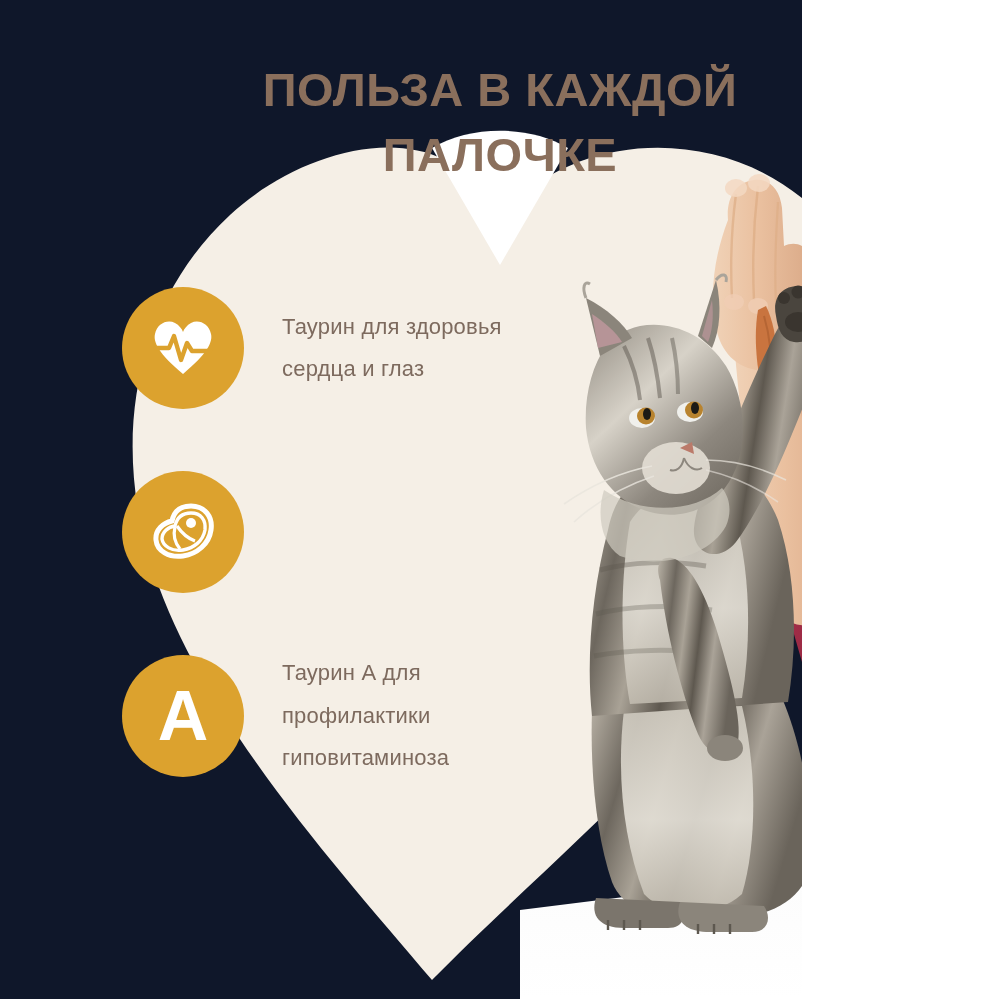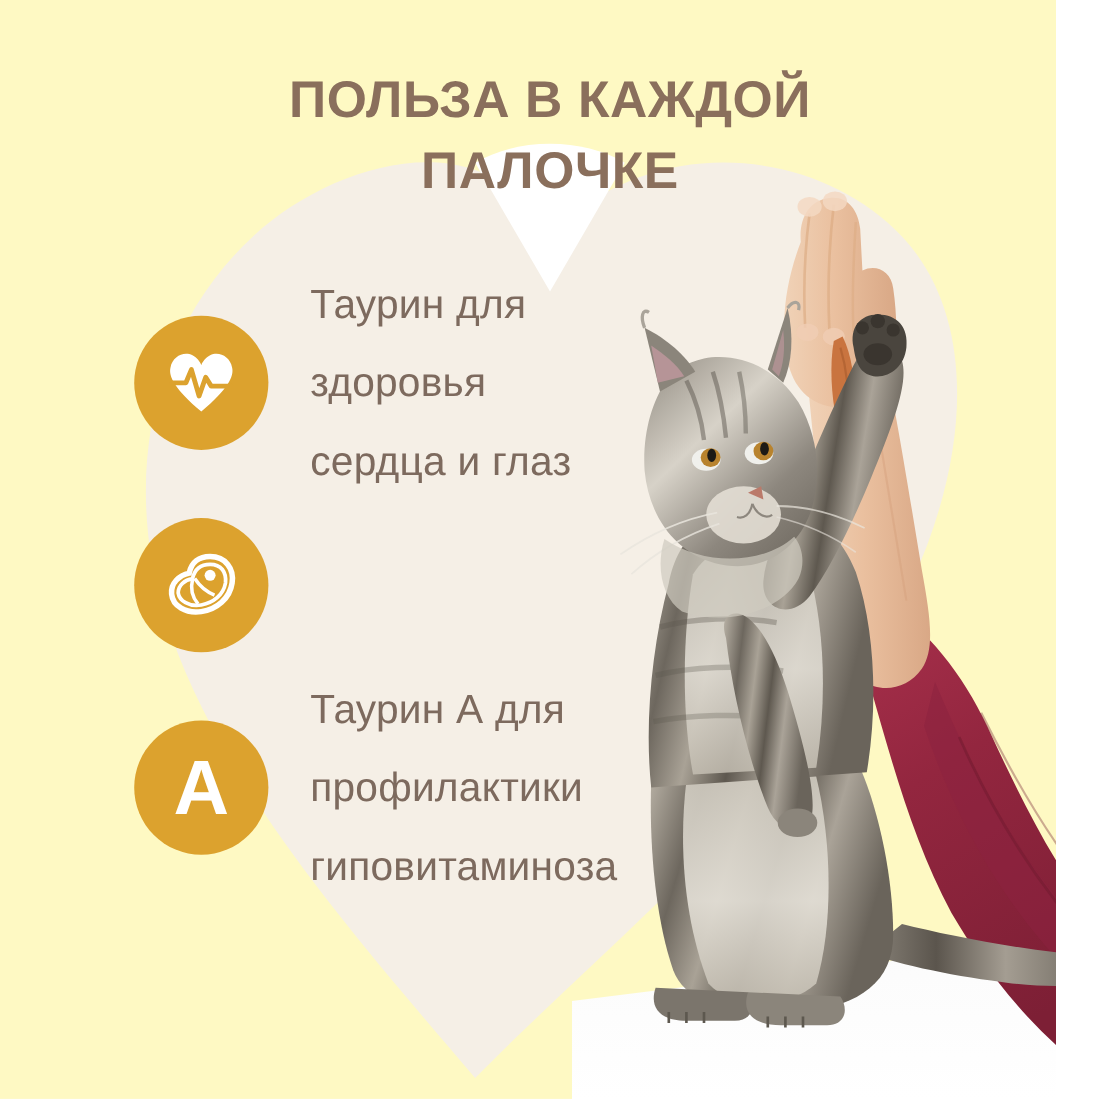--- a/index.html
+++ b/index.html
@@ -2,24 +2,24 @@
 <html><head>
 <meta charset="utf-8">
 <style>
   html, body {
     margin: 0;
     padding: 0;
     background: #ffffff;
   }
   #canvas {
     position: relative;
-    width: 960px;
+    width: 802px;
     height: 999px;
     overflow: hidden;
-    background: #fef9c3;
+    background: #0f172a;
     font-family: "Liberation Sans", sans-serif;
   }
 
   
   .heart-bg {
     position: absolute;
     left: 0;
     top: 0;
     width: 1000px;
     height: 999px;
@@ -69,21 +69,21 @@
   .badge svg { display: block; }
   .badge-letter {
     color: #ffffff;
     font-size: 70px;
     font-weight: bold;
     line-height: 1;
     font-family: "Liberation Sans", sans-serif;
   }
   .feature-text {
     margin-left: 38px;
-    font-size: 37px;
+    font-size: 22px;
     line-height: 1.93;
     color: #7d6a5e;
     white-space: pre-line;
     letter-spacing: 0.2px;
   }
 
   
   .photo {
     position: absolute;
     left: 520px;

